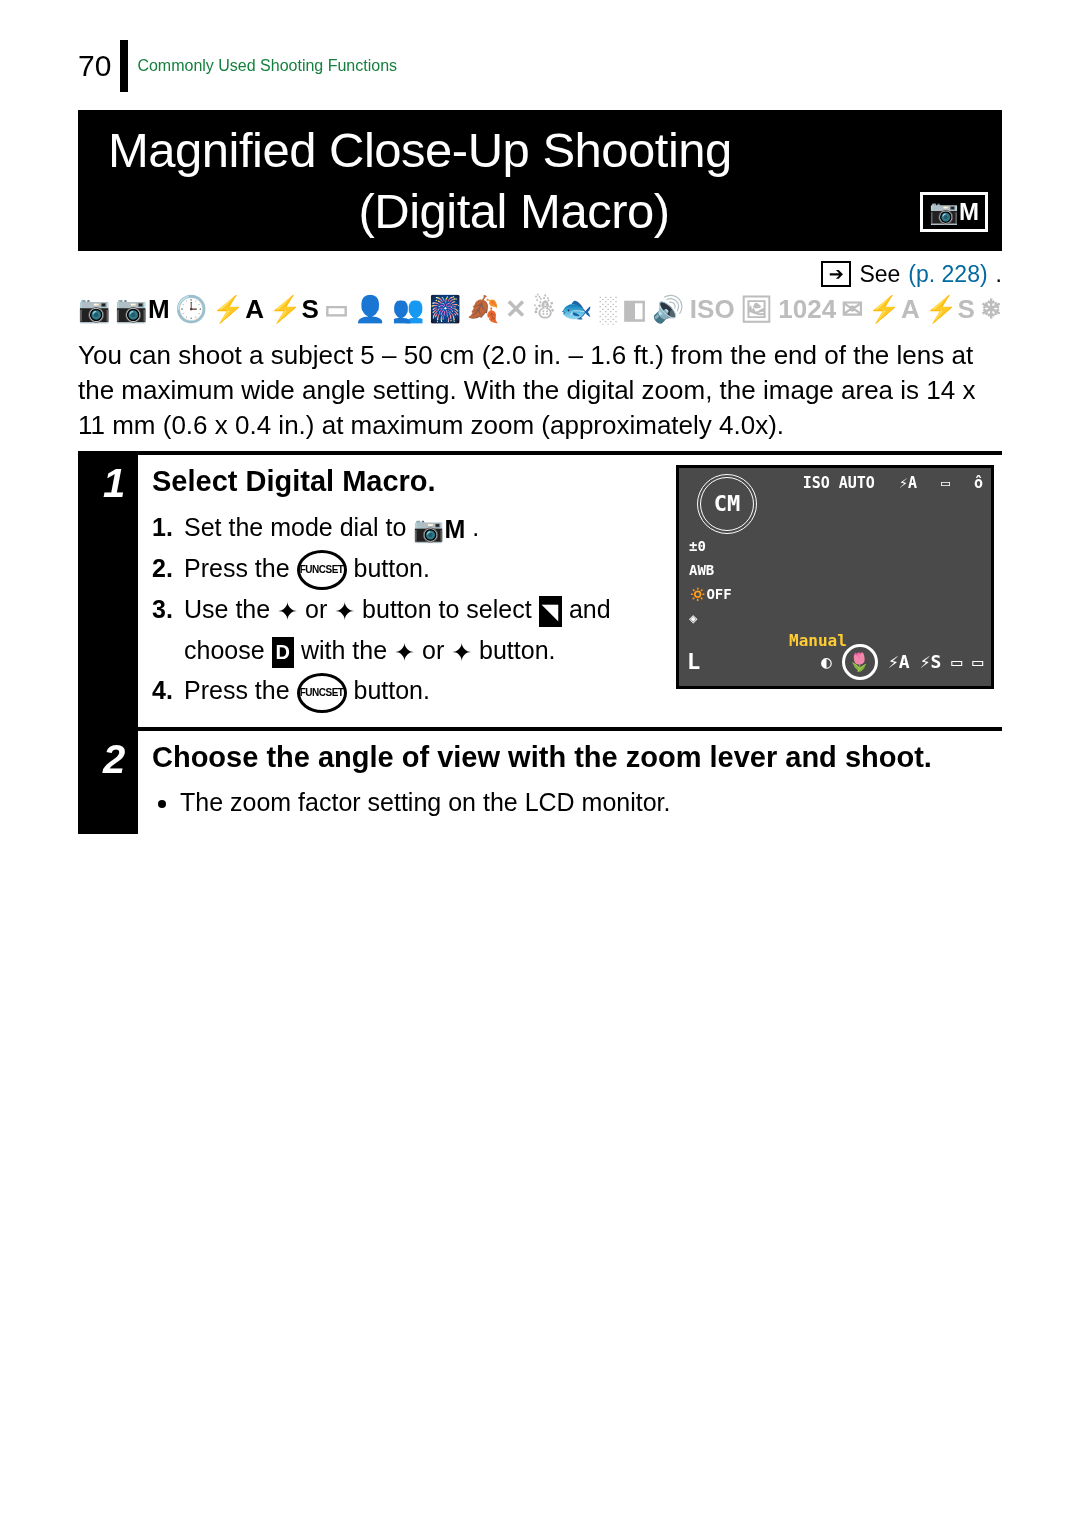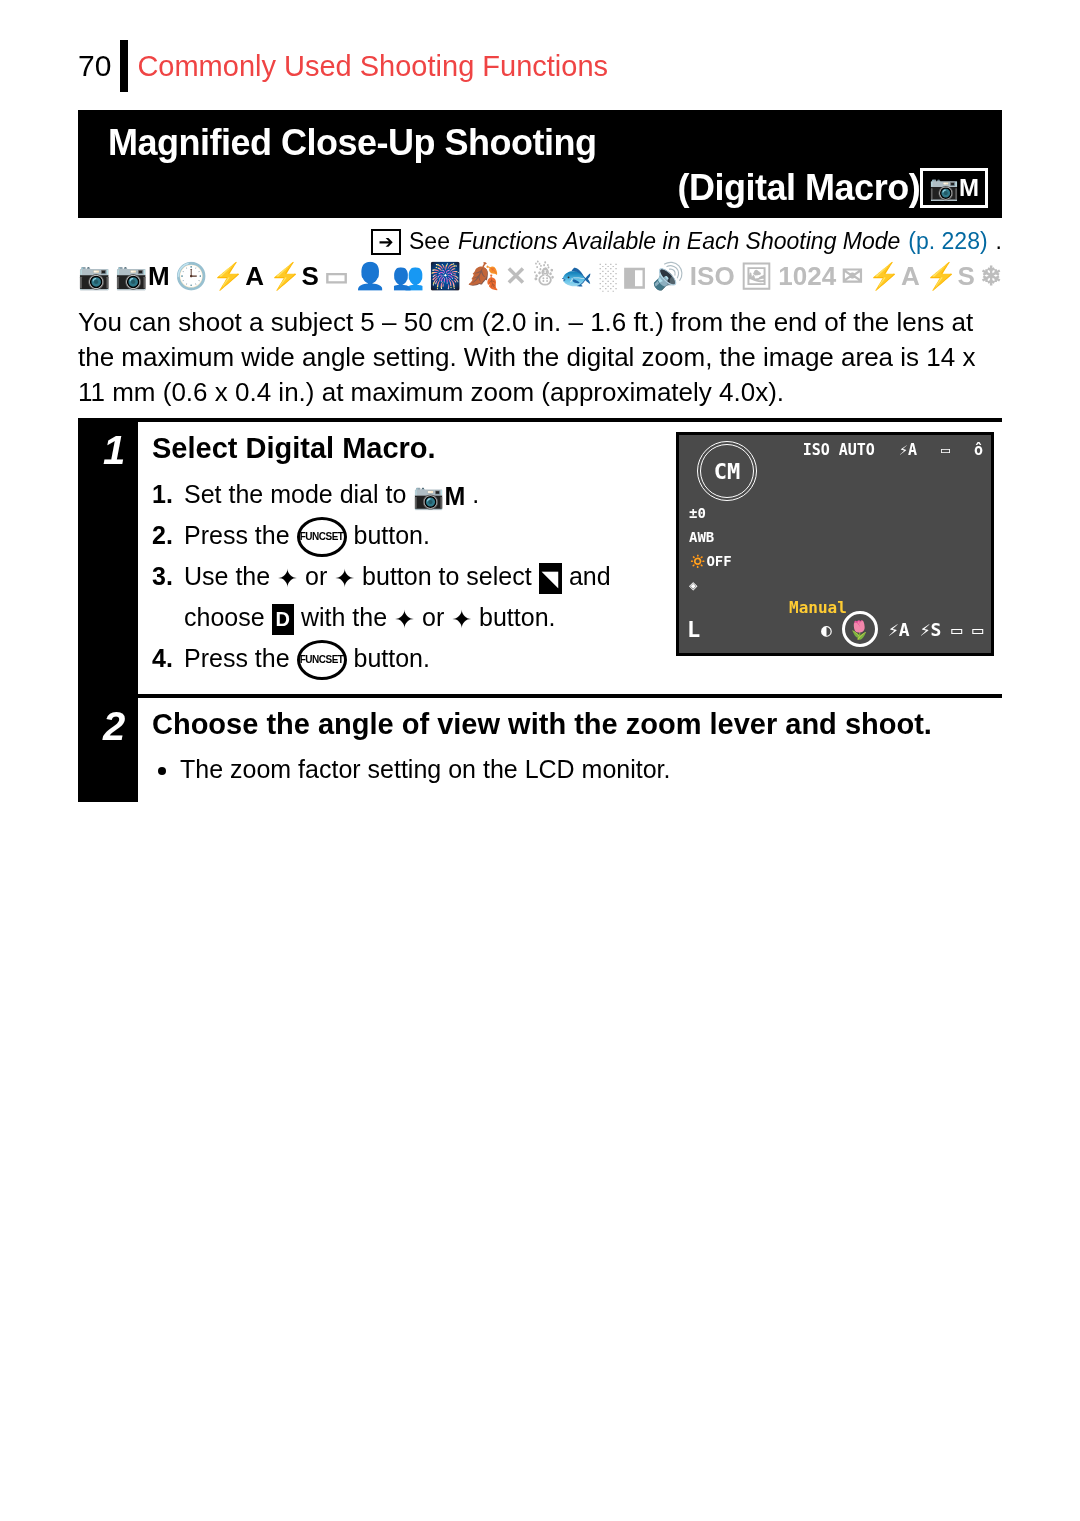--- a/index.html
+++ b/index.html
@@ -1,23 +1,23 @@
 <!DOCTYPE html>
 <html><head>
 <meta charset="utf-8">
 <style>
   html,body{margin:0;padding:0;background:#fff;font-family:Helvetica,Arial,sans-serif;color:#000}
   .page{width:1080px;height:1521px;box-sizing:border-box;padding:40px 78px 40px 78px;position:relative}
   .hdr{display:flex;align-items:center;gap:9px;margin-bottom:18px}
   .pgnum{font-size:30px;font-weight:400}
   .vbar{width:8px;height:52px;background:#000}
-  .bc{font-size:29px;color:#ef4444}
+  .bc{font-size:16px;color:#15803d}
   .titleblock{border-left:12px solid #000;background:#000;color:#fff;padding:10px 14px 8px 18px;line-height:1.25}
-  .titleblock .row{display:flex;justify-content:flex-end;align-items:center}
-  .ttl{font-size:36px;font-weight:700;letter-spacing:-0.5px}
+  .titleblock .row{display:flex;justify-content:space-between;align-items:center}
+  .ttl{font-size:49px;font-weight:400;letter-spacing:-0.5px}
   .titleicon{border:3px solid #fff;padding:2px 6px;font-size:24px;font-weight:900;display:flex;align-items:center;gap:2px}
   .seeAlso{display:flex;justify-content:flex-end;align-items:center;gap:8px;font-size:23px;margin:10px 0 8px 0}
   .seeAlso .box{border:2px solid #000;width:26px;height:22px;display:flex;align-items:center;justify-content:center;font-size:18px}
   .seeAlso .it{font-style:italic}
   .seeAlso .pglink{color:#0369a1}
   .moderow{display:flex;justify-content:space-between;align-items:center;margin:4px 0 16px 0;font-size:26px;font-weight:900;line-height:1}
   .moderow span{display:inline-block}
   .gray{color:#bdbdbd}
   .intro{font-size:26px;line-height:1.35;margin-bottom:8px}
   .steps{border-left:12px solid #000}
@@ -62,21 +62,20 @@
       <span class="ttl">(Digital Macro)</span>
       <span class="titleicon">
           <span>📷M</span>
         </span>
     </div>
   </div>
 
   <div class="seeAlso">
     <span class="box">➔</span>
     <span>See</span>
-    <span class="it">Functions Available in Each Shooting Mode</span>
     <span class="pglink">(p. 228)</span>
       <span>.</span>
   </div>
 
   <div class="moderow">
     <span>📷</span>
     <span>📷M</span>
     <span>🕒</span>
     <span>⚡A</span>
     <span>⚡S</span>

